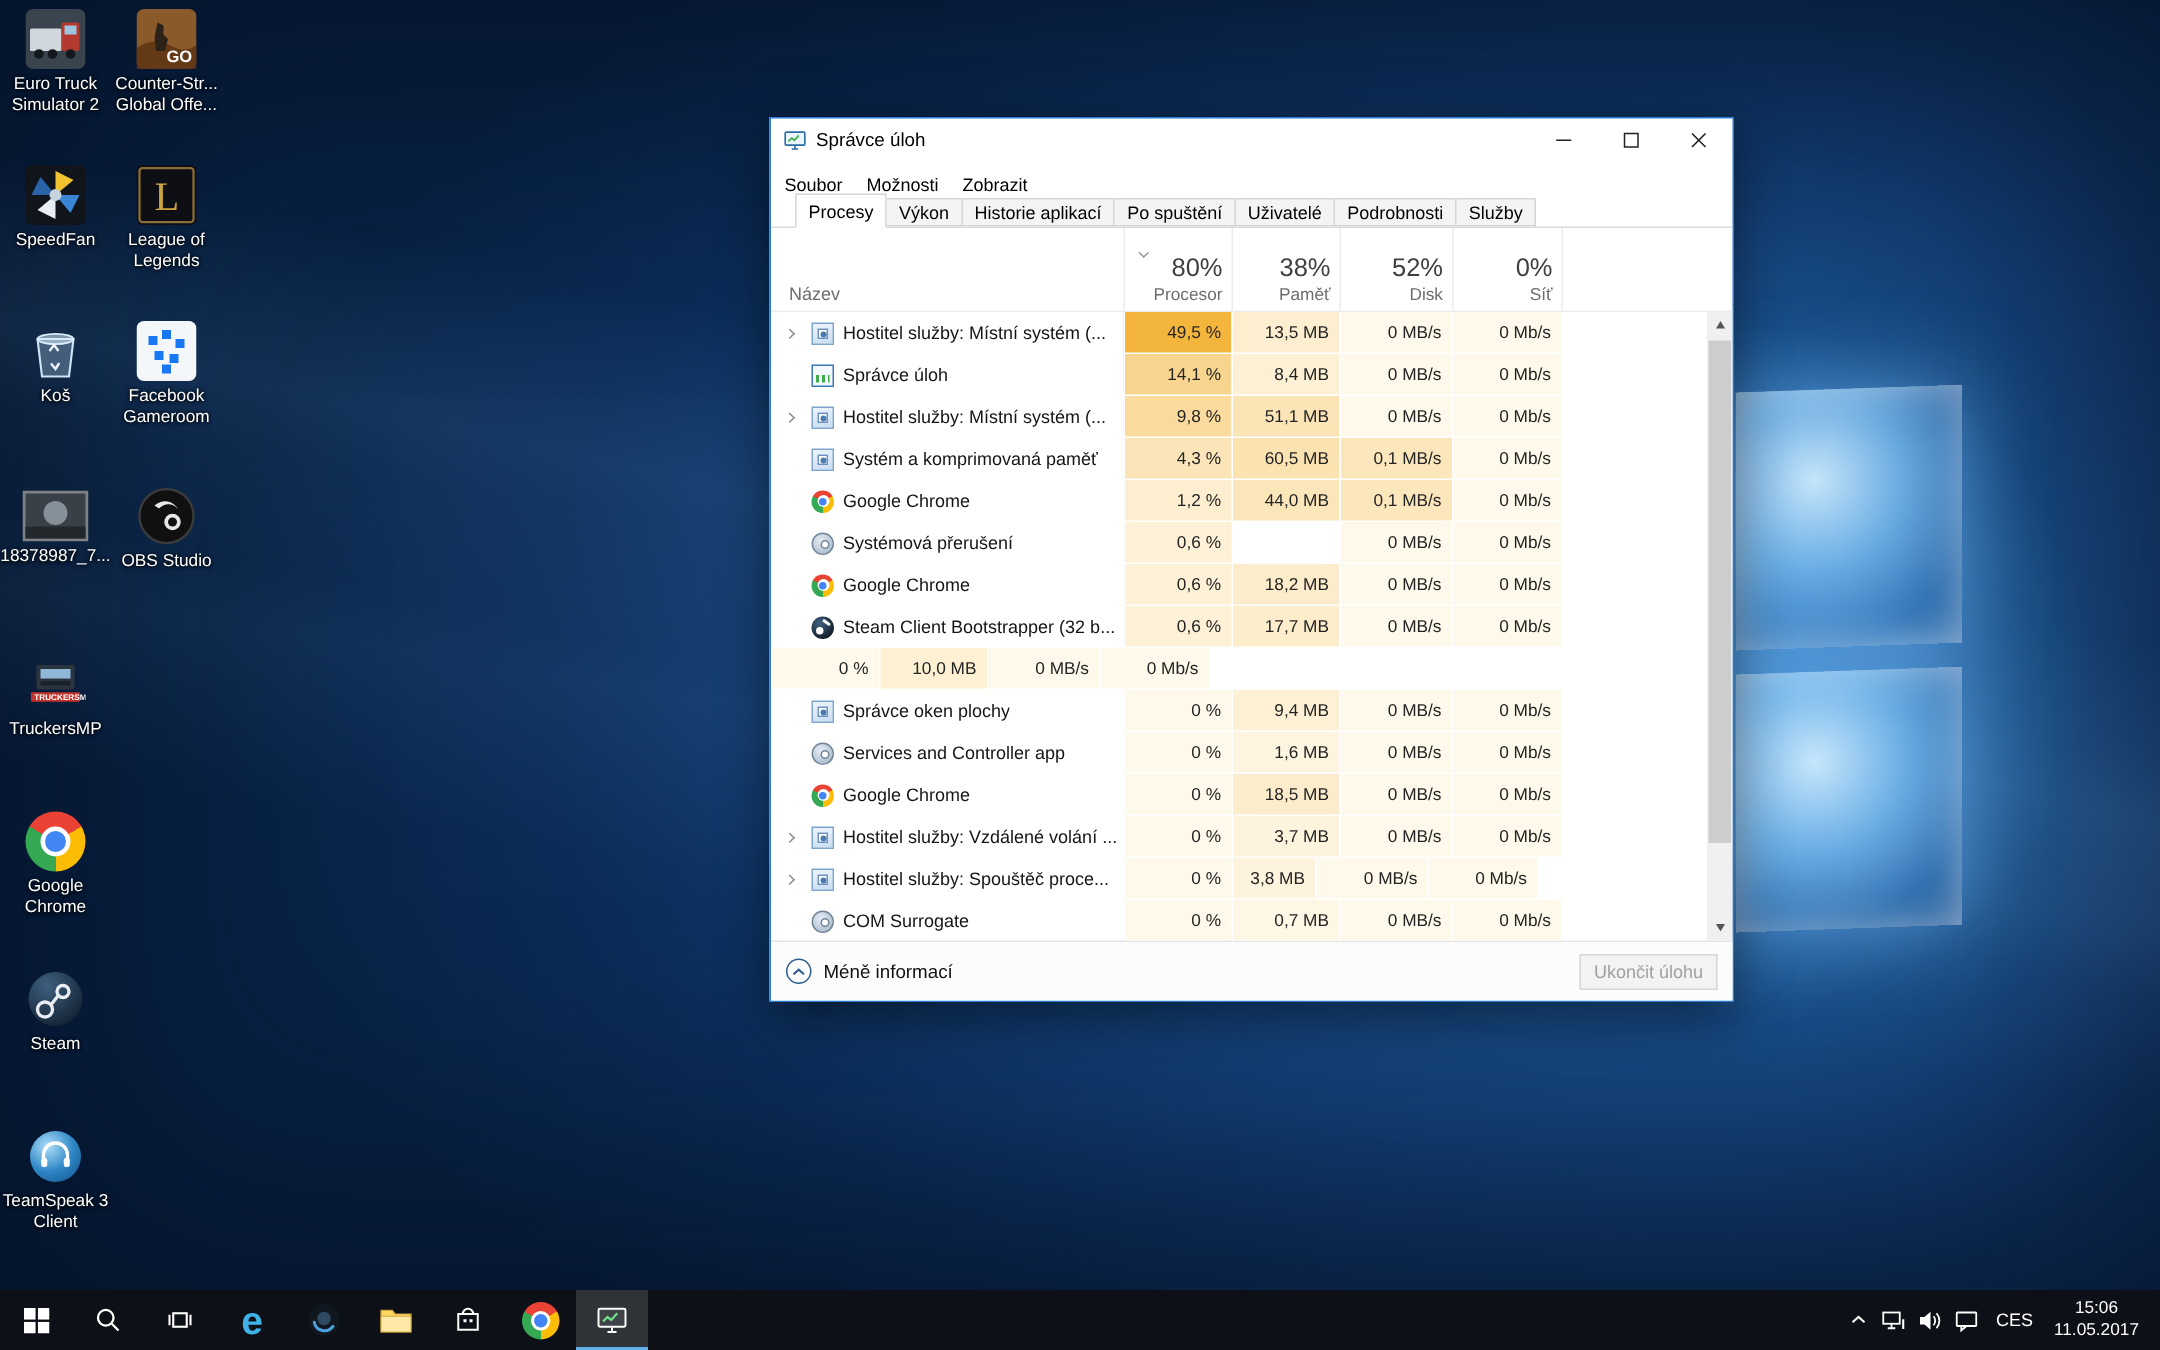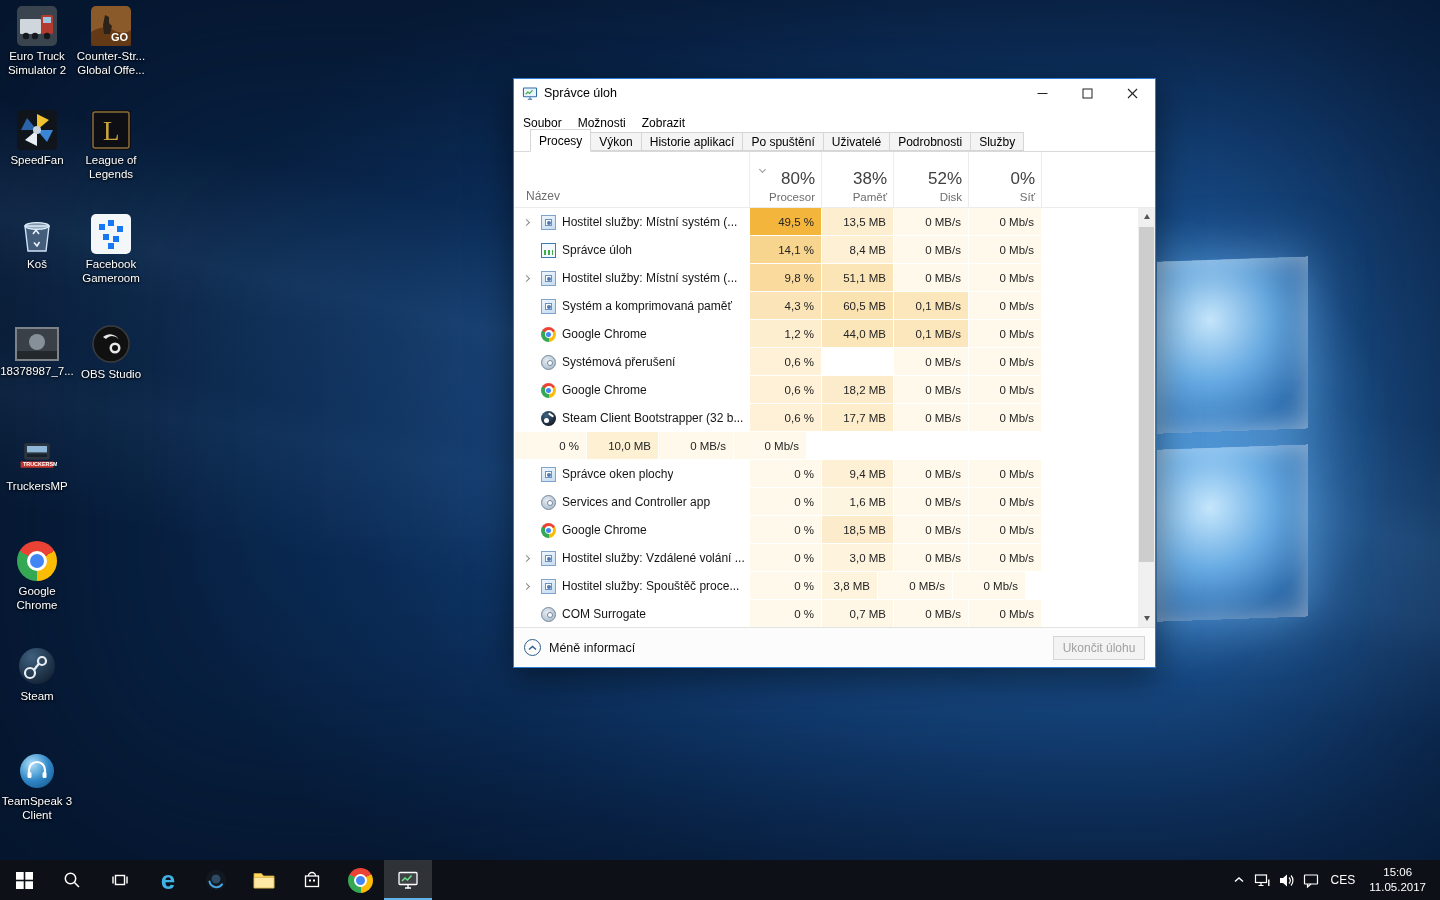--- a/index.html
+++ b/index.html
@@ -494,21 +494,21 @@
         </div>
         <div class="trow">
           <div class="r-name">
             <span class="expander">
               <i class="chev r"></i>
             </span>
             <span class="pi pi-service"></span>
             <span class="r-label">Hostitel služby: Vzdálené volání ...</span>
           </div>
           <div class="heatcell" style="width: 72px; background: rgb(255, 249, 235);">0 %</div>
-          <div class="heatcell" style="width: 72px; background: rgb(254, 244, 222);">3,0 MB</div>
+          <div class="heatcell" style="width: 72px; background: rgb(254, 244, 222);">3,7 MB</div>
           <div class="heatcell" style="width: 75px; background: rgb(255, 249, 235);">0 MB/s</div>
           <div class="heatcell" style="width: 73px; background: rgb(255, 249, 235);">0 Mb/s</div>
           <div class="r-fill"></div>
         </div>
         <div class="trow">
           <div class="r-name">
             <span class="expander">
               <i class="chev r"></i>
             </span>
             <span class="pi pi-service"></span>

